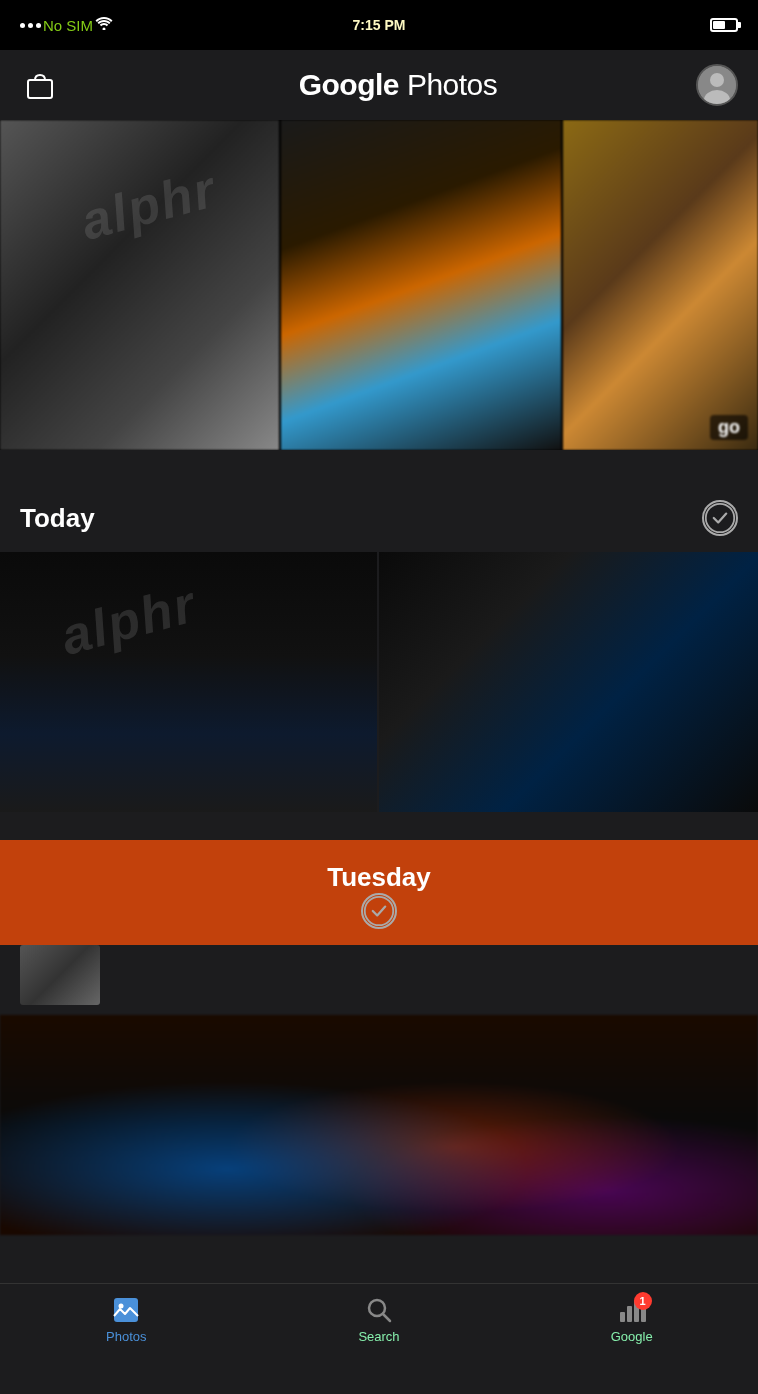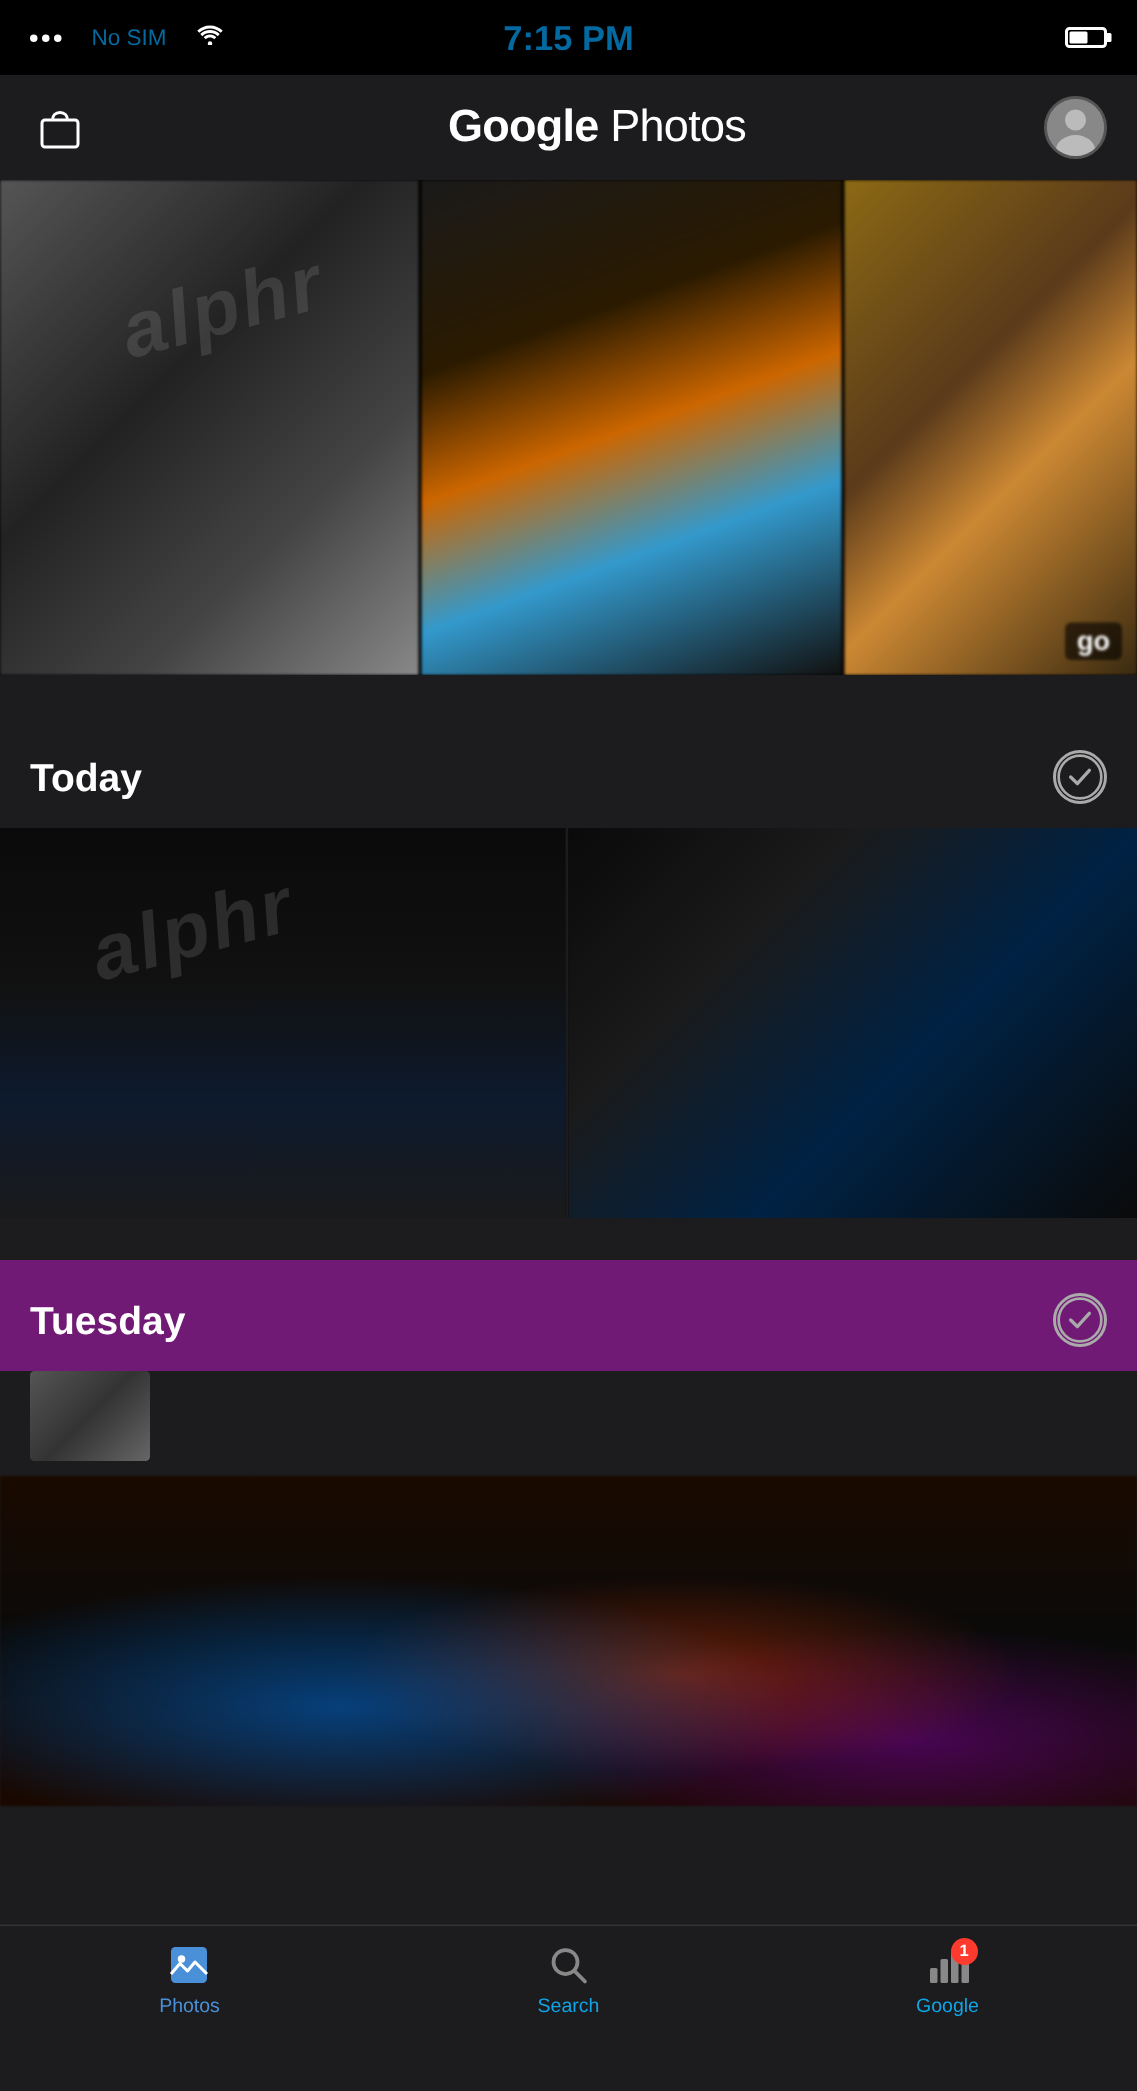--- a/index.html
+++ b/index.html
@@ -24,24 +24,24 @@
       align-items: center;
       justify-content: space-between;
       padding: 0 20px;
       position: relative;
       z-index: 10;
     }
 
     .status-left {
       display: flex;
       align-items: center;
-      gap: 20px;
+      gap: 2px;
       font-size: 15px;
       font-weight: 500;
-      color: #0369a1;
+      color: #84cc16;
     }
 
     .status-dots {
       display: flex;
       gap: 3px;
       align-items: center;
     }
 
     .status-dot {
       width: 5px;
@@ -51,23 +51,23 @@
     }
 
     .wifi-icon {
       font-size: 16px;
     }
 
     .status-center {
       position: absolute;
       left: 50%;
       transform: translateX(-50%);
-      font-size: 23px;
+      font-size: 14px;
       font-weight: 600;
-      color: #0369a1;
+      color: #fef9c3;
       text-align: center;
     }
 
     .status-right {
       display: flex;
       align-items: center;
       gap: 6px;
     }
 
     .battery-icon {
@@ -258,21 +258,22 @@
 
     .today-photo-2 {
       width: 50%;
       height: 100%;
       background: linear-gradient(135deg, #0a0a0a 0%, #1a1a1a 30%, #002244 60%, #0a0a0a 100%);
       filter: blur(0.5px);
     }
 
     
     .tuesday-section {
-      background: #701a75;
+      background: #c2410c;
+      flex-direction: column;
     }
 
     
     .tuesday-preview {
       padding: 0 0 10px 20px;
       background: #1c1c1e;
     }
 
     .tuesday-thumb {
       width: 80px;
@@ -332,21 +333,21 @@
       height: 28px;
       display: flex;
       align-items: center;
       justify-content: center;
       position: relative;
     }
 
     .nav-label {
       font-size: 13px;
       font-weight: 500;
-      color: #0ea5e9;
+      color: #86efac;
     }
 
     .nav-label.active {
       color: #4a90d9;
     }
 
     .nav-icon.active svg path,
     .nav-icon.active svg rect {
       fill: #4a90d9;
     }

